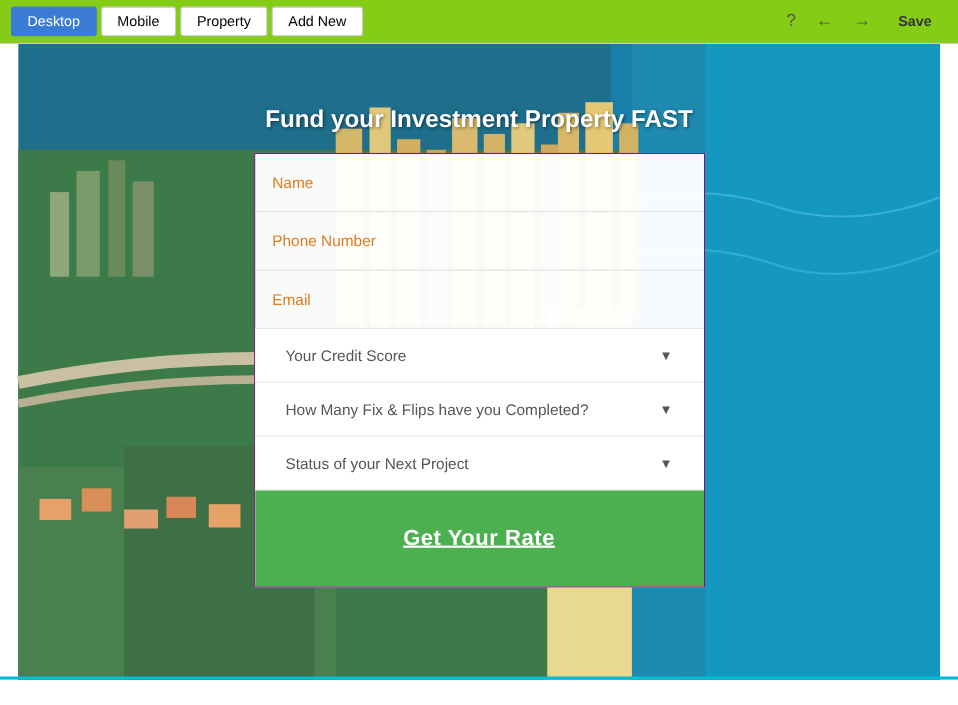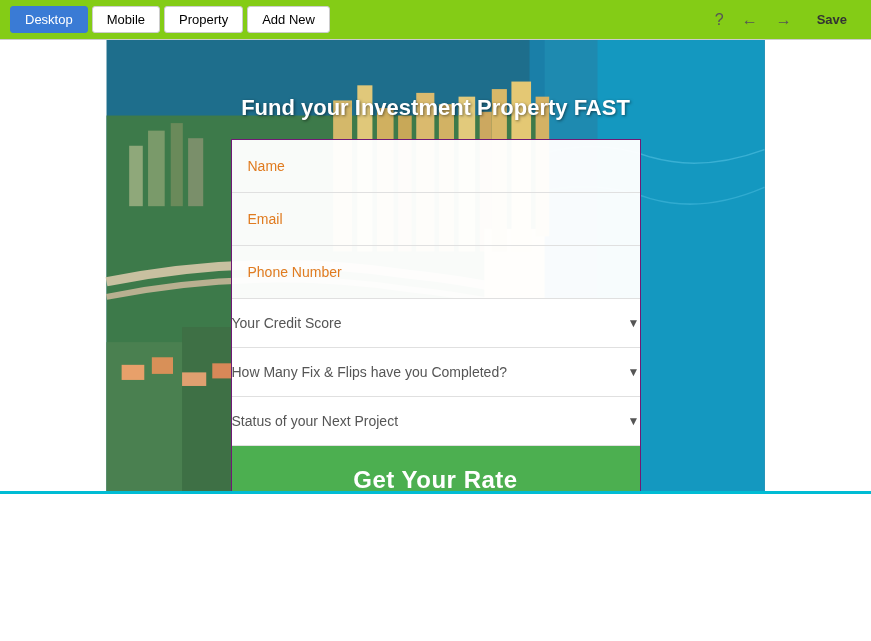--- a/index.html
+++ b/index.html
@@ -47,21 +47,21 @@
       cursor: pointer;
       font-size: 13px;
       font-weight: bold;
       color: #333;
     }
 
     
     .main-content {
       position: relative;
       width: 871px;
-      height: 454px;
+      height: 578px;
       overflow: hidden;
     }
 
     
     .form-wrapper {
       position: absolute;
       top: 55px;
       left: 50%;
       transform: translateX(-50%);
       width: 410px;
@@ -101,46 +101,47 @@
 
     .form-field input::placeholder {
       color: #e07b20;
       opacity: 1;
     }
 
     .form-select-row {
       display: flex;
       align-items: center;
       border-bottom: 1px solid #e0e0e0;
-      padding: 16px 0;
+      padding: 16px 28px;
       cursor: pointer;
       background: #fff;
     }
 
     .form-select-label {
       flex: 1;
       font-size: 14px;
       color: #555;
     }
 
     .dropdown-arrow {
       color: #555;
       font-size: 12px;
     }
 
     .get-rate-btn {
       width: 100%;
-      padding: 20px;
+      padding: 32px;
       background: #4caf50;
       color: #fff;
-      font-size: 24px;
+      font-size: 20px;
       font-weight: bold;
       border: none;
       cursor: pointer;
       letter-spacing: 0.5px;
+      text-decoration: underline;
     }
 
     
     .bottom-line {
       position: absolute;
       bottom: 0;
       left: 0;
       width: 100%;
       height: 3px;
       background: #00bcd4;
@@ -224,26 +225,26 @@
 
     <div class="form-card">
 
       
       <div class="form-field">
         <input type="text" placeholder="Name" style="">
       </div>
 
       
       <div class="form-field">
+        <input type="tel" placeholder="Phone Number" style="">
+      </div>
+
+      
+      <div class="form-field">
         <input type="email" placeholder="Email" style="">
-      </div>
-
-      
-      <div class="form-field">
-        <input type="tel" placeholder="Phone Number" style="">
       </div>
 
       
       <div class="form-select-row">
         <span class="form-select-label">Your Credit Score</span>
         <span class="dropdown-arrow">▼</span>
       </div>
 
       
       <div class="form-select-row">

